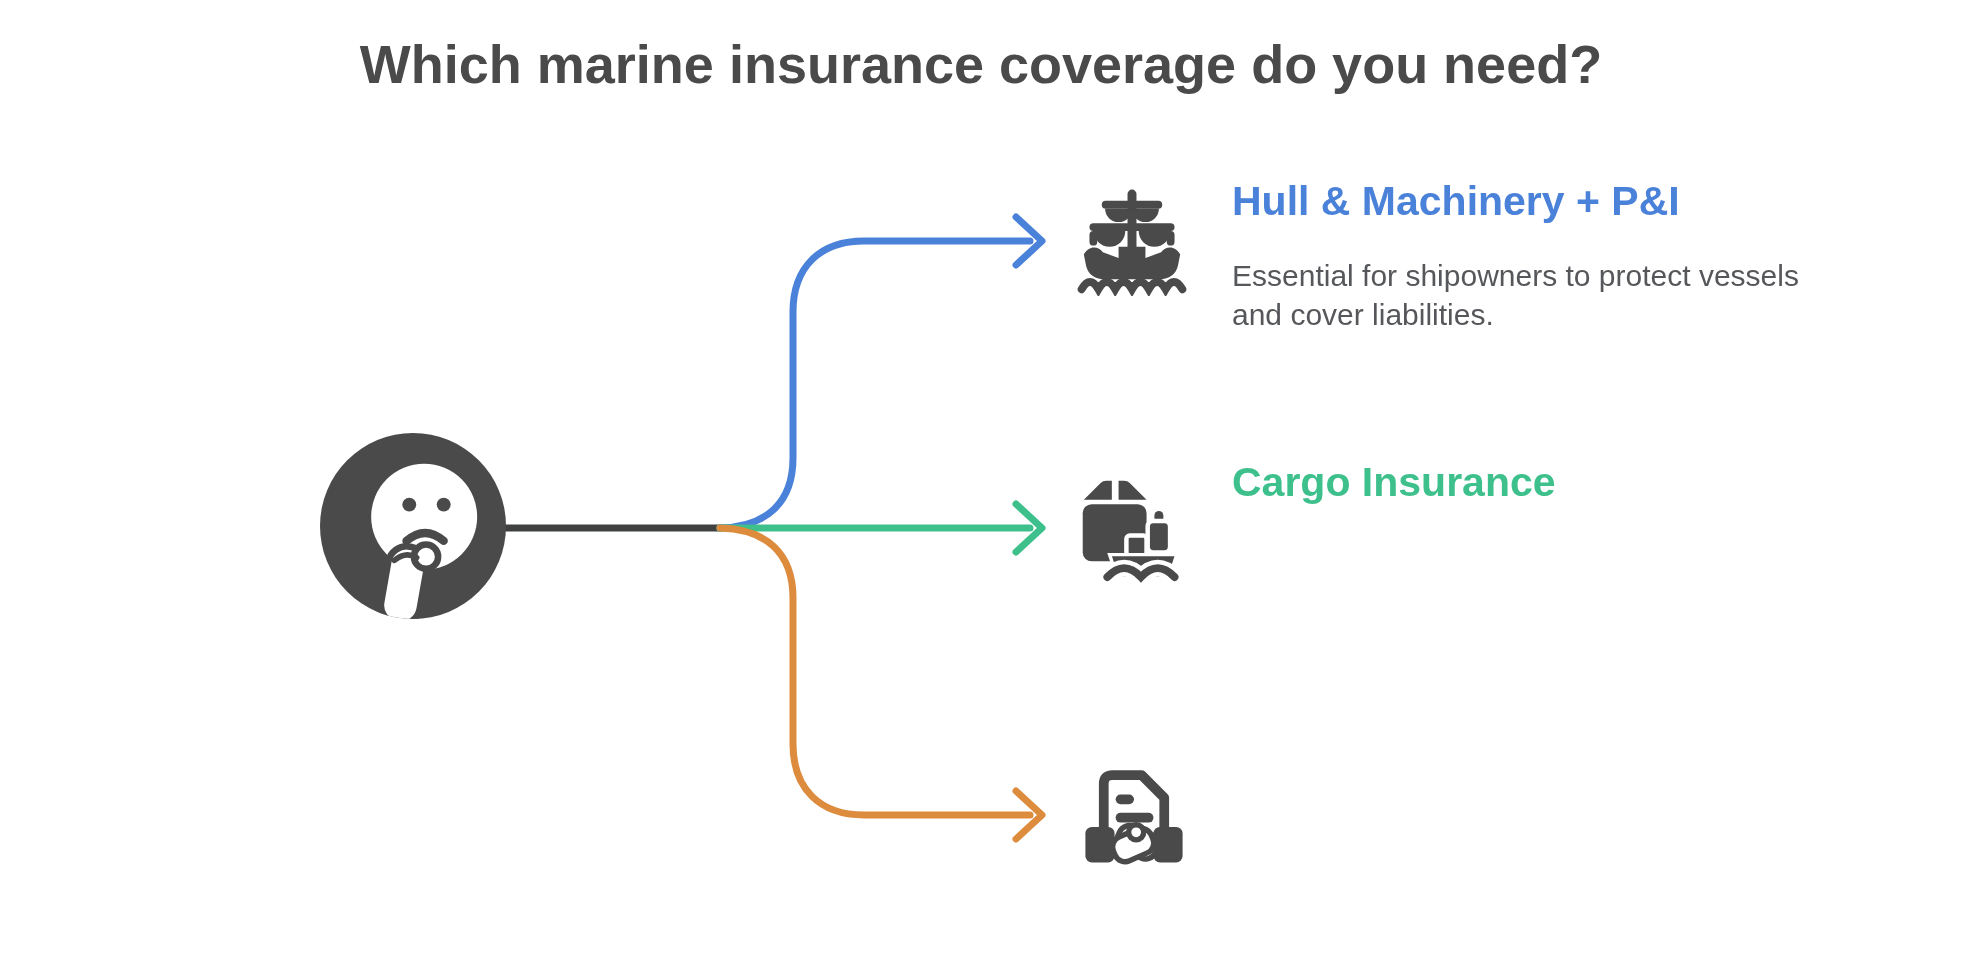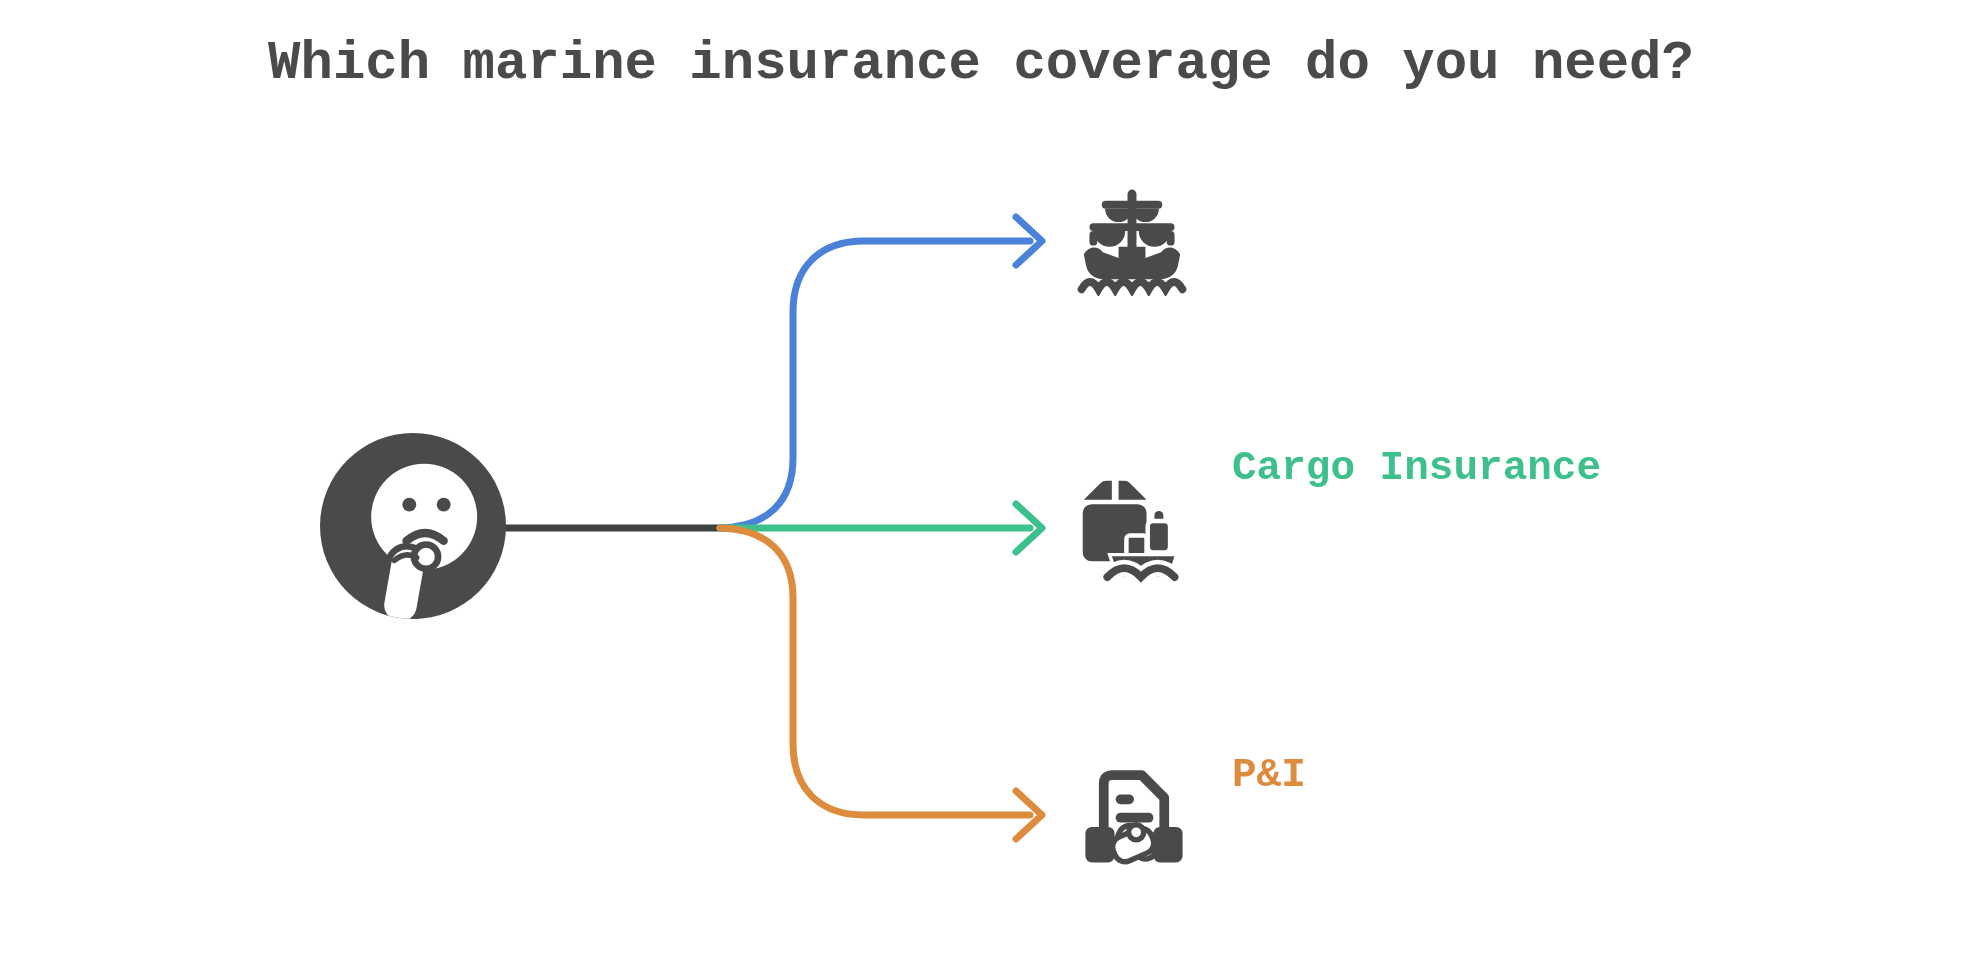--- a/index.html
+++ b/index.html
@@ -1,35 +1,35 @@
 <!DOCTYPE html>
 <html style="--dark: #4A4A4A; --desc: #55575A;"><head>
 <meta charset="utf-8">
 <style>
   html,body{margin:0;padding:0;background:#fff;}
   .canvas{
     position:relative;width:1962px;height:955px;overflow:hidden;background:#fff;
-    font-family:Liberation Mono, monospace;
+    font-family:Liberation Sans, sans-serif;
   }
   .page-title{
     position:absolute;top:33px;left:0;right:0;margin:0;text-align:center;
     font-size:54px;font-weight:700;color:var(--dark);letter-spacing:0;
   }
   .connectors{position:absolute;left:0;top:0;width:1962px;height:955px;}
   .connectors path{fill:none;stroke-width:7;stroke-linecap:round;stroke-linejoin:round;}
   .thinker{position:absolute;left:320px;top:433px;width:186px;height:186px;margin:0;}
   .thinker svg{display:block;width:100%;height:100%;}
   .branch-icon{position:absolute;left:1076px;width:112px;height:112px;}
   .branch-icon svg{display:block;width:100%;height:100%;}
   .icon-1{top:184px;}
   .icon-2{top:474px;}
   .icon-3{top:759px;width:108px;height:112px;left:1080px;}
   .branch-text{position:absolute;left:1232px;width:680px;}
   .text-1{top:177px;}
-  .text-2{top:444px;}
+  .text-2{top:458px;}
   .text-3{top:751px;}
   .branch-title{margin:0;font-size:41px;line-height:1.2;font-weight:700;}
   .branch-desc{
     margin:30px 0 0 0;font-size:30px;line-height:39px;color:var(--desc);
     white-space:pre-line;
   }
 </style>
 </head>
 <body>
 
@@ -76,20 +76,25 @@
         <rect x="12" y="35" width="76" height="7" rx="3.5"></rect>
         <path d="M16,42 a14,14 0 0 0 28,0 z"></path>
         <path d="M56,42 a14,14 0 0 0 28,0 z"></path>
         <rect x="12" y="42" width="7" height="13" rx="3.5"></rect>
         <rect x="81" y="42" width="7" height="13" rx="3.5"></rect>
         <path d="M7,63 C11,55 20,55 24,61 L38,66 L38,56 L62,56 L62,66 L76,61 C80,55 89,55 93,63 L91,73 C89,81 83,85 75,85 L25,85 C17,85 11,81 9,73 Z"></path>
       </g>
       <path d="M5,94 q7.5,-13 15,0 q7.5,-13 15,0 q7.5,-13 15,0 q7.5,-13 15,0 q7.5,-13 15,0 q7.5,-13 15,0" fill="none" stroke="var(--dark)" stroke-width="7" stroke-linecap="round"></path>
     </svg>
   </span>
+  <div class="branch-text text-1">
+    <h2 class="branch-title" style="color: rgb(74, 129, 217);">Hull &amp; Machinery + P&amp;I</h2>
+    <p class="branch-desc">Essential for shipowners to protect vessels
+and cover liabilities.</p>
+  </div>
 
   <span class="branch-icon icon-2">
     <svg viewBox="0 0 100 100" aria-hidden="true">
       <g fill="var(--dark)">
         <rect x="6" y="27" width="57" height="51" rx="8"></rect>
         <path d="M7,23 L22,8 Q24,6 27,6 L32,6 L32,23 Z"></path>
         <path d="M38,23 L38,6 L43,6 Q46,6 48,8 L63,23 Z"></path>
         <rect x="70" y="33" width="8" height="14" rx="4"></rect>
         <rect x="64" y="42" width="20" height="28" rx="5" stroke="#fff" stroke-width="4"></rect>
         <rect x="45" y="55" width="18" height="18" rx="3" stroke="#fff" stroke-width="4"></rect>
@@ -111,16 +116,15 @@
         <rect x="33" y="48" width="35" height="9" rx="4.5"></rect>
         <rect x="5" y="61" width="27" height="33" rx="6"></rect>
         <rect x="68" y="61" width="27" height="33" rx="6"></rect>
       </g>
       <rect x="33" y="63" width="38" height="24" rx="10" fill="#fff" stroke="var(--dark)" stroke-width="5" transform="rotate(24 52 78)"></rect>
       <rect x="29" y="66" width="38" height="24" rx="10" fill="#fff" stroke="var(--dark)" stroke-width="5" transform="rotate(-24 48 75)"></rect>
       <circle cx="52" cy="66" r="7" fill="#fff" stroke="var(--dark)" stroke-width="5"></circle>
     </svg>
   </span>
   <div class="branch-text text-3">
-    <h2 class="branch-title" style="color: rgb(221, 139, 61);">P&amp;I</h2>
   </div>
 
 </main>
 
 </body></html>

